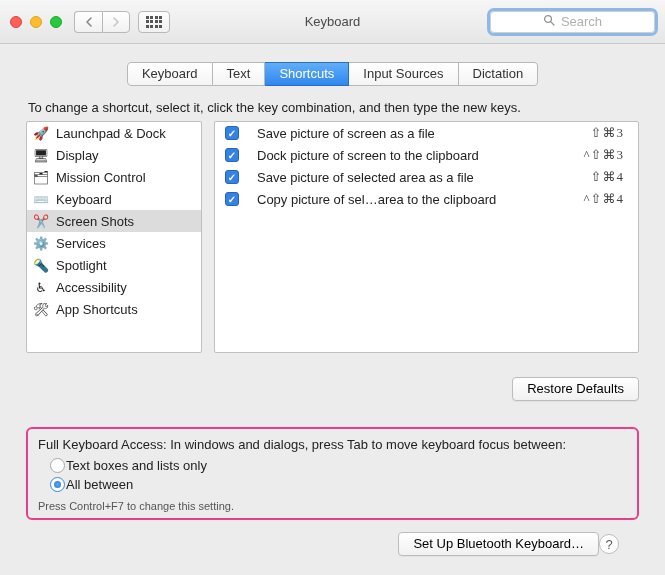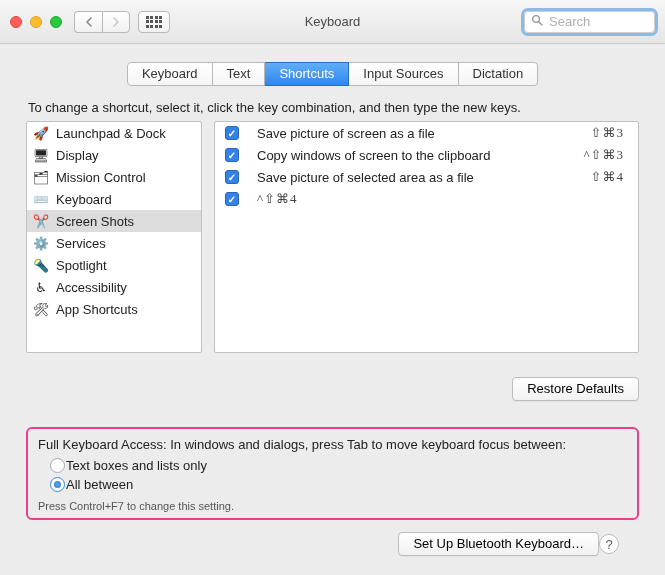--- a/index.html
+++ b/index.html
@@ -54,27 +54,27 @@
   }
   .grid-icon span { background: #555; }
   .win-title {
     position: absolute; left: 0; right: 0;
     text-align: center;
     font-size: 13px; color: #4a4a4a;
     pointer-events: none;
   }
   .search-wrap {
     margin-left: auto;
-    width: 131px; height: 22px;
+    width: 165px; height: 22px;
     border: 1px solid #cfcfcf;
     outline: 3px solid #8db9e8;
     border-radius: 4px;
     background: #fff;
     display: flex; align-items: center;
-    padding: 0 6px; gap: 6px;
+    padding: 0 6px; gap: 6px; justify-content: center;
   }
   .search-icon { color: #909090; font-size: 12px; }
   .search-placeholder { color: #b0b0b0; }
 
   
   .content { padding: 18px 26px 12px; }
 
   .seg {
     display: flex;
     justify-content: center;
@@ -299,30 +299,31 @@
     </div>
 
     <div class="pane right">
       <div class="short-row">
         <span class="chk">✓</span>
         <span class="short-label">Save picture of screen as a file</span>
         <span class="short-combo">⇧⌘3</span>
       </div>
       <div class="short-row">
         <span class="chk">✓</span>
-        <span class="short-label">Copy windows of screen to the clipboard</span>
+        <span class="short-label">Dock picture of screen to the clipboard</span>
         <span class="short-combo">^⇧⌘3</span>
       </div>
       <div class="short-row">
         <span class="chk">✓</span>
         <span class="short-label">Save picture of selected area as a file</span>
         <span class="short-combo">⇧⌘4</span>
       </div>
       <div class="short-row">
         <span class="chk">✓</span>
+        <span class="short-label">Copy picture of sel…area to the clipboard</span>
         <span class="short-combo">^⇧⌘4</span>
       </div>
     </div>
   </div>
 
   <div class="restore-row">
     <button class="mac-btn">Restore Defaults</button>
   </div>
 
   <div class="fka">

